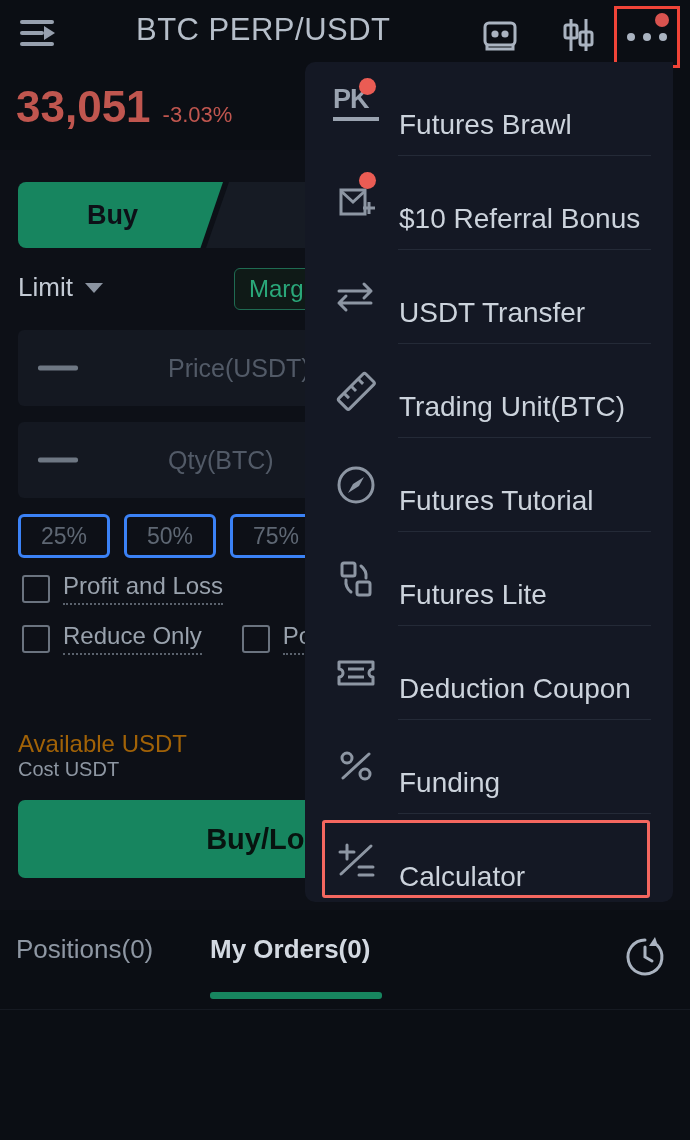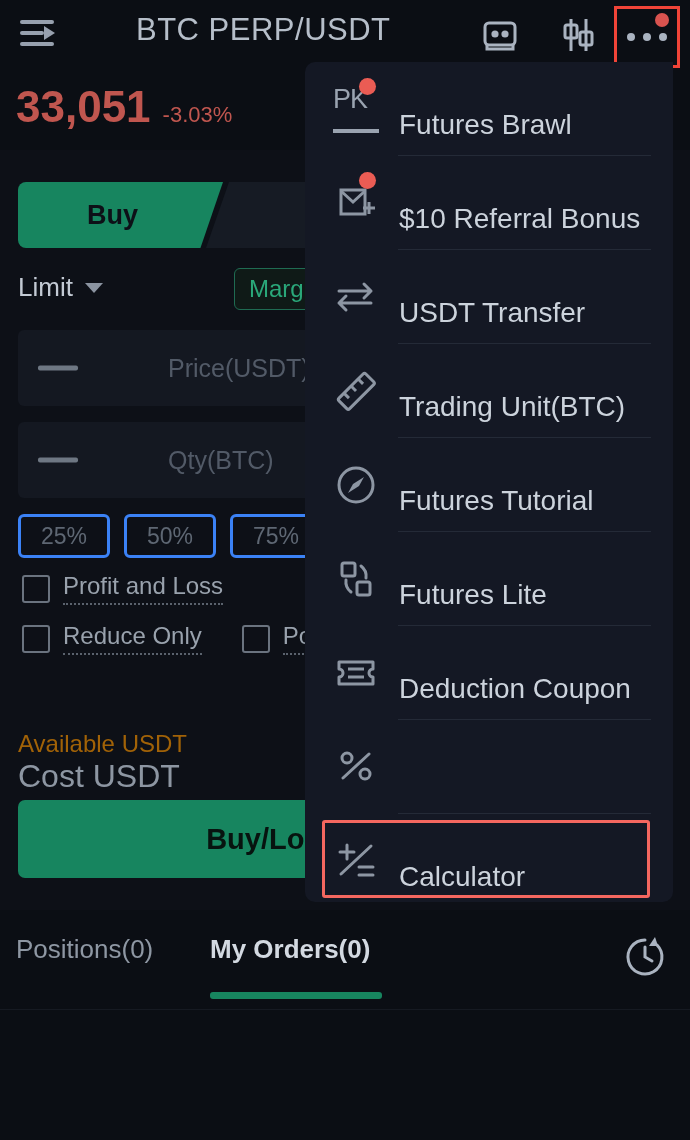--- a/index.html
+++ b/index.html
@@ -70,21 +70,21 @@
       align-items:center; justify-content:center; font-size:23px; color:#5e6773; cursor:pointer; }
 
   .chk-row { position:absolute; left:22px; display:flex; align-items:center;text-align:center; }
   .chk-row.r1 { top:422px; }
   .chk-row.r2 { top:472px; }
   .cbx { width:28px; height:28px; border:2px solid #6a737f; border-radius:3px; cursor:pointer; }
   .chk-lbl { font-size:24px; color:#99a2ad; margin-left:13px; border-bottom:2px dotted #5a626d; padding-bottom:3px; }
   .chk-row .g2 { margin-left:40px; display:flex; align-items:center; }
 
   .avail { position:absolute; left:18px; top:580px; font-size:24px; color:#a16207; }
-  .cost  { position:absolute; left:18px; top:608px; font-size:32px; color:#8d96a2; }
+  .cost  { position:absolute; left:18px; top:608px; font-size:20px; color:#8d96a2; }
 
   .submit { position:absolute; left:18px; top:650px; width:380px; height:78px; background:#17855f;
       border-radius:7px; display:flex; align-items:center; justify-content:center; cursor:pointer; }
   .submit span { font-size:29px; color:#07130f; font-weight:600; margin-left:130px; }
 
   
   .btabs { position:absolute; left:0; top:910px; width:690px; height:100px; background:#0b0e14;
       border-bottom:1px solid #161a22; }
   .btab { position:absolute; top:24px; font-size:26px; cursor:pointer; }
   .btab.t0 { left:16px; color:#8e97a3; }
@@ -97,22 +97,22 @@
       background:#141824; border-radius:10px 0 10px 10px; overflow:hidden; }
   .mi { position:absolute; left:0; width:368px; height:93px; display:flex; align-items:center; cursor:pointer; }
   .mi .ic { position:absolute; left:28px; top:50%; transform:translateY(-50%); width:46px; height:46px; }
   .mi .tx { position:absolute; left:94px; top:50%; transform:translateY(-50%); font-size:28px; color:#ccd3dc; white-space:nowrap;margin-top:16px; }
   .mi .nd { position:absolute; left:54px; top:16px; width:17px; height:17px; border-radius:50%; background:#ea5c54; }
   .mdiv { position:absolute; left:93px; width:253px; height:1px; background:#242a37; }
 
   .calc-hl { position:absolute; left:322px; top:820px; width:328px; height:78px;
       border:3px solid #f4675f; border-radius:3px; pointer-events:none; }
 
-  .pk { font-size:27px; font-weight:400; color:#9aa3b0; letter-spacing:-1px; line-height:1;
-        border-bottom:4px solid #9aa3b0; padding-bottom:16px; }
+  .pk { font-size:27px; font-weight:700; color:#9aa3b0; letter-spacing:-1px; line-height:1;
+        border-bottom:4px solid #9aa3b0; padding-bottom:4px; }
 </style>
 </head>
 <body>
 
 <div id="app">
 
   <div class="header">
     <div class="menu-btn">
       <span class="l1"></span>
         <span class="l2"></span>
@@ -313,20 +313,21 @@
     <div class="mdiv" style="top:657px"></div>
 
     <div class="mi" style="top:658px">
       <div class="ic">
         <svg width="46" height="46" viewBox="0 0 46 46">
           <line x1="10" y1="34" x2="36" y2="10" stroke="#8d96a3" stroke-width="3" stroke-linecap="round"></line>
           <circle cx="14" cy="14" r="5" fill="none" stroke="#8d96a3" stroke-width="3"></circle>
           <circle cx="32" cy="30" r="5" fill="none" stroke="#8d96a3" stroke-width="3"></circle>
         </svg>
       </div>
+      <div class="tx">Funding</div>
     </div>
     <div class="mdiv" style="top:751px"></div>
 
     <div class="mi" style="top:752px">
       <div class="ic">
         <svg width="46" height="46" viewBox="0 0 46 46">
           <line x1="8" y1="36" x2="38" y2="8" stroke="#8d96a3" stroke-width="3" stroke-linecap="round"></line>
           <line x1="7" y1="14" x2="21" y2="14" stroke="#8d96a3" stroke-width="3" stroke-linecap="round"></line>
           <line x1="14" y1="7" x2="14" y2="21" stroke="#8d96a3" stroke-width="3" stroke-linecap="round"></line>
           <line x1="26" y1="29" x2="40" y2="29" stroke="#8d96a3" stroke-width="3" stroke-linecap="round"></line>

